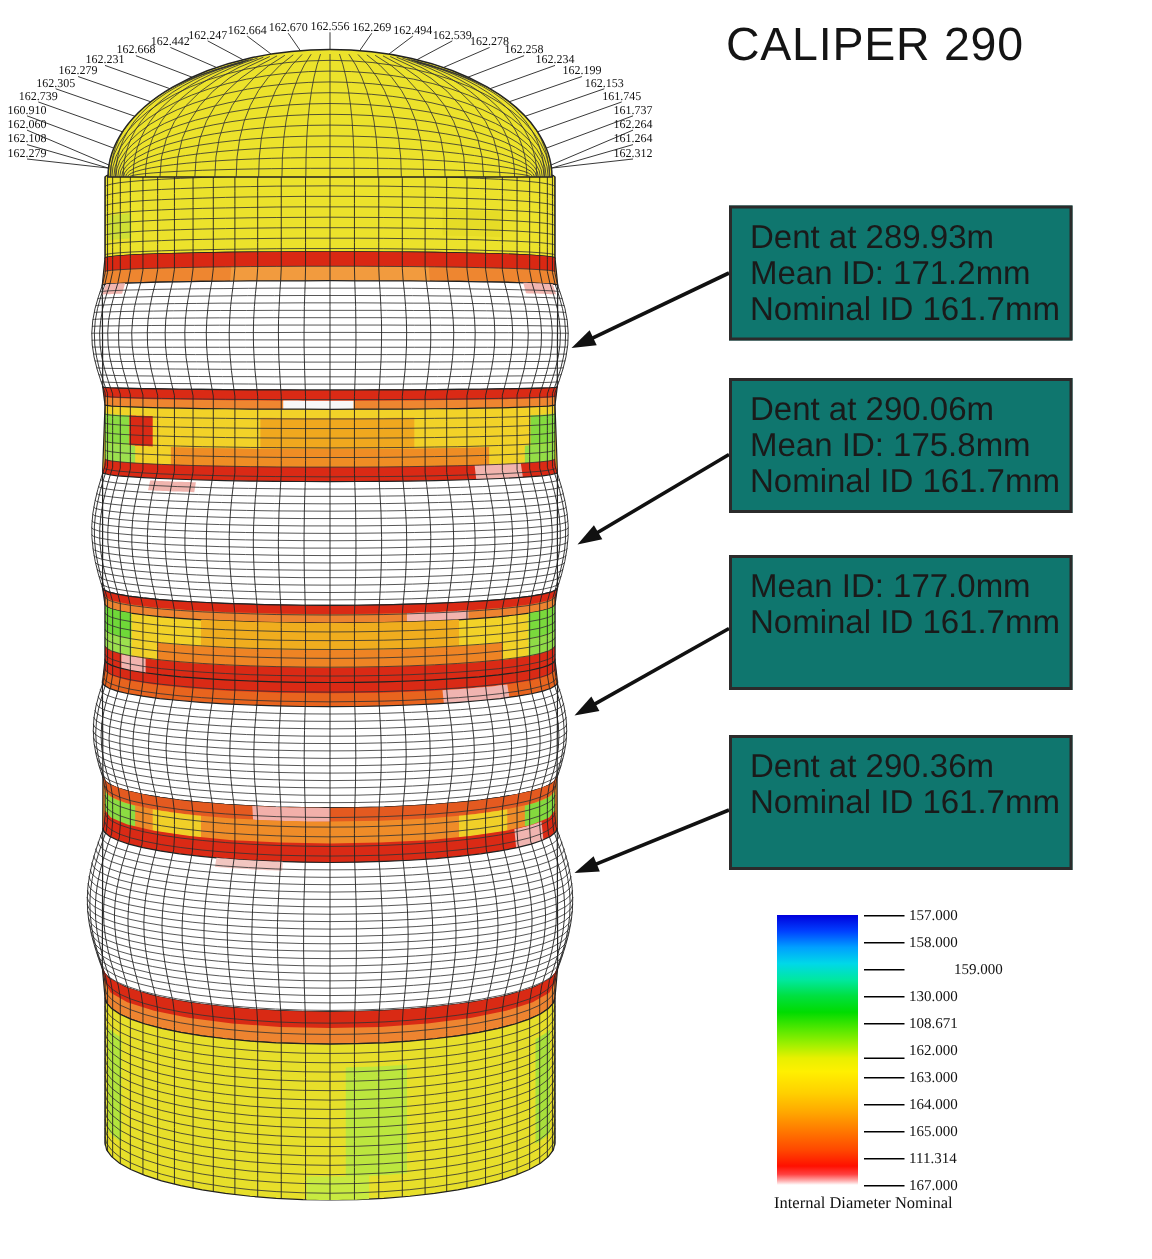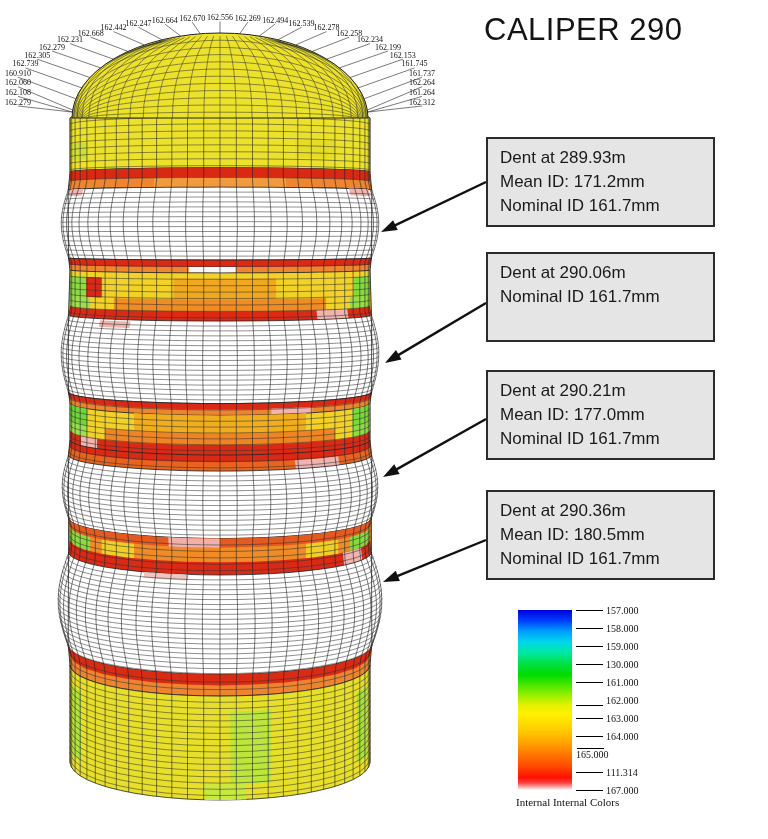--- a/index.html
+++ b/index.html
@@ -2,22 +2,22 @@
 <html><head>
 <meta charset="utf-8">
 <style>
   html,body{margin:0;padding:0;background:#fff;}
   .stage{position:relative;width:768px;height:839px;background:#ffffff;overflow:hidden;
          font-family:"Liberation Sans",sans-serif;}
   #scene{position:absolute;left:0;top:0;}
   .title{position:absolute;left:484px;top:12px;margin:0;font-size:31px;font-weight:normal;
          letter-spacing:0.5px;color:#141414;font-family:"Liberation Sans",sans-serif;}
   .abox{position:absolute;left:486px;width:229px;height:90px;box-sizing:border-box;
-        border:2px solid #2b2b2b;background:#e5e5e5;padding:7px 0 0 12px;
-        font-size:17px;line-height:24px;color:#1a1a1a;}
+        border:2px solid #2b2b2b;background:#0f766e;padding:7px 0 0 12px;
+        font-size:22px;line-height:24px;color:#1a1a1a;}
   .legend{position:absolute;left:492px;top:610px;width:170px;height:215px;margin-left:26px;}
   .legend-bar{position:absolute;left:0;top:0;width:54px;height:180px;
     background:linear-gradient(to bottom,
       #0000dc 0%, #0040ff 6%, #00a0ff 12%, #00d8e8 18%, #00e8a0 24%, #00e040 30%,
       #00dc00 36%, #50e800 42%, #a0f000 48%, #e8f000 53%, #fff000 58%, #ffd000 66%,
       #ffa800 73%, #ff7800 80%, #ff4800 87%, #ff1000 93%, #ff4040 96%, #ffb0b0 98.5%, #ffffff 100%);}
   .legend-ticks{position:absolute;left:0;top:0;}
   .tick{position:absolute;left:58px;height:12px;display:flex;align-items:center;
         transform:translateY(-6px);white-space:nowrap;}
   .tick-line{display:inline-block;width:27px;border-top:1.3px solid #000;margin-right:3px;}
@@ -350,77 +350,76 @@
 
   <h1 class="title">CALIPER 290</h1>
 
   <div class="abox" style="top:137px">
     <div>Dent at 289.93m</div>
     <div>Mean ID: 171.2mm</div>
     <div>Nominal ID 161.7mm</div>
   </div>
   <div class="abox" style="top:252px">
     <div>Dent at 290.06m</div>
+    <div>Mean ID: 175.8mm</div>
     <div>Nominal ID 161.7mm</div>
   </div>
   <div class="abox" style="top:370px">
-    <div>Dent at 290.21m</div>
     <div>Mean ID: 177.0mm</div>
     <div>Nominal ID 161.7mm</div>
   </div>
   <div class="abox" style="top:490px">
     <div>Dent at 290.36m</div>
-    <div>Mean ID: 180.5mm</div>
     <div>Nominal ID 161.7mm</div>
   </div>
 
   <div class="legend">
     <div class="legend-bar"></div>
     <div class="legend-ticks" id="legend-ticks">
         <div class="tick" style="top: 0px;">
           <span class="tick-line"></span>
           <span class="tick-label">157.000</span>
         </div>
         <div class="tick" style="top: 18px;">
           <span class="tick-line"></span>
           <span class="tick-label">158.000</span>
         </div>
-        <div class="tick" style="top: 36px;">
+        <div class="tick" style="top: 36px; gap: 30px;">
           <span class="tick-line"></span>
           <span class="tick-label">159.000</span>
         </div>
         <div class="tick" style="top: 54px;">
           <span class="tick-line"></span>
           <span class="tick-label">130.000</span>
         </div>
         <div class="tick" style="top: 72px;">
           <span class="tick-line"></span>
-          <span class="tick-label">161.000</span>
+          <span class="tick-label">108.671</span>
         </div>
         <div class="tick" style="top: 90px; align-items: flex-end;">
           <span class="tick-line"></span>
           <span class="tick-label">162.000</span>
         </div>
         <div class="tick" style="top: 108px; justify-content: center;">
           <span class="tick-line"></span>
           <span class="tick-label">163.000</span>
         </div>
         <div class="tick" style="top: 126px;">
           <span class="tick-line"></span>
           <span class="tick-label">164.000</span>
         </div>
-        <div class="tick" style="top: 144px; flex-direction: column;">
+        <div class="tick" style="top: 144px;">
           <span class="tick-line"></span>
           <span class="tick-label">165.000</span>
         </div>
         <div class="tick" style="top: 162px;">
           <span class="tick-line"></span>
           <span class="tick-label">111.314</span>
         </div>
         <div class="tick" style="top: 180px;">
           <span class="tick-line"></span>
           <span class="tick-label">167.000</span>
         </div>
       </div>
-    <div class="legend-caption">Internal Internal Colors</div>
+    <div class="legend-caption">Internal Diameter Nominal</div>
   </div>
 
 </div>
 
 </body></html>

